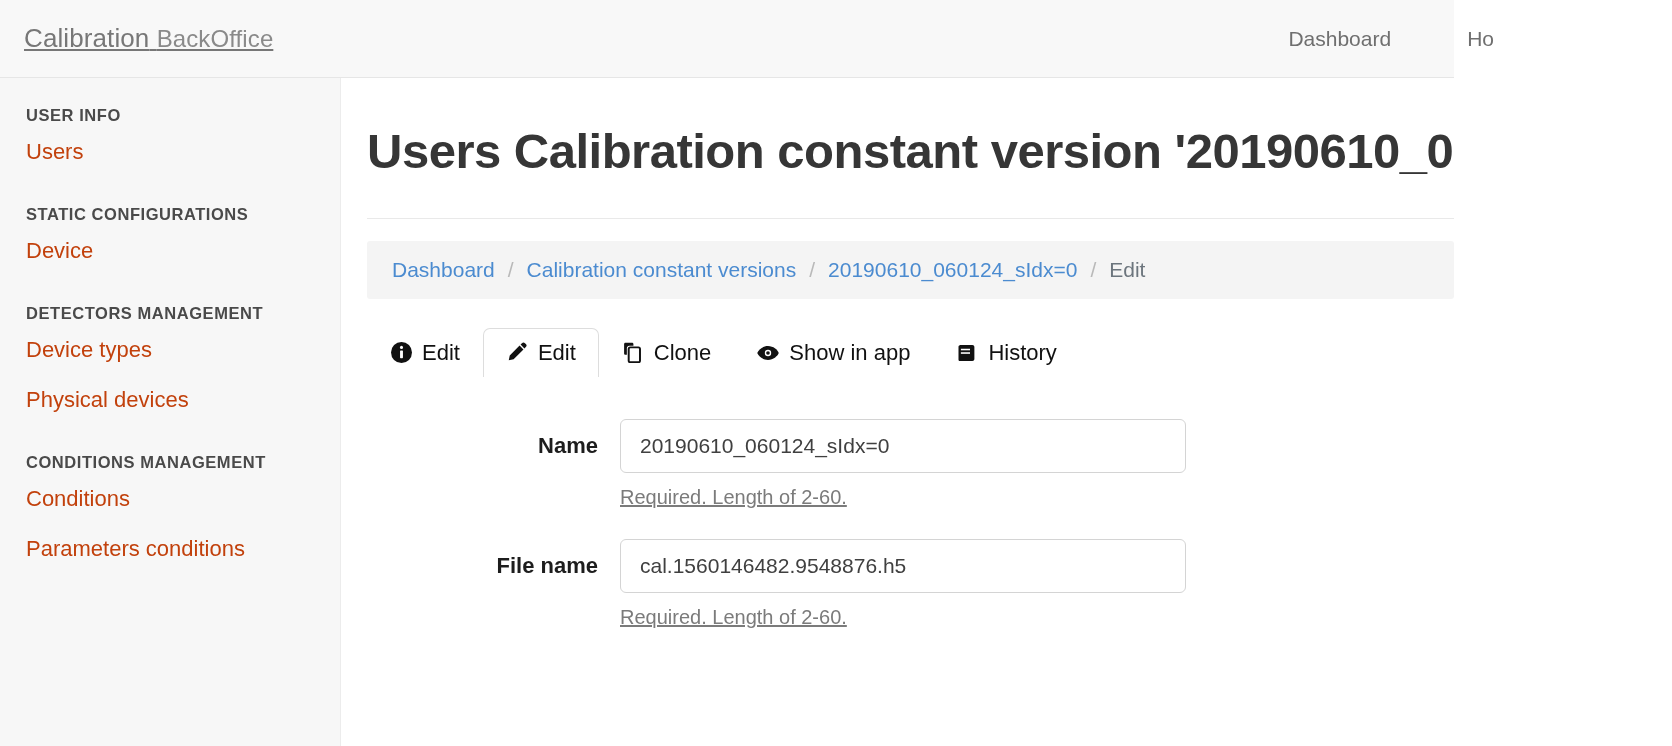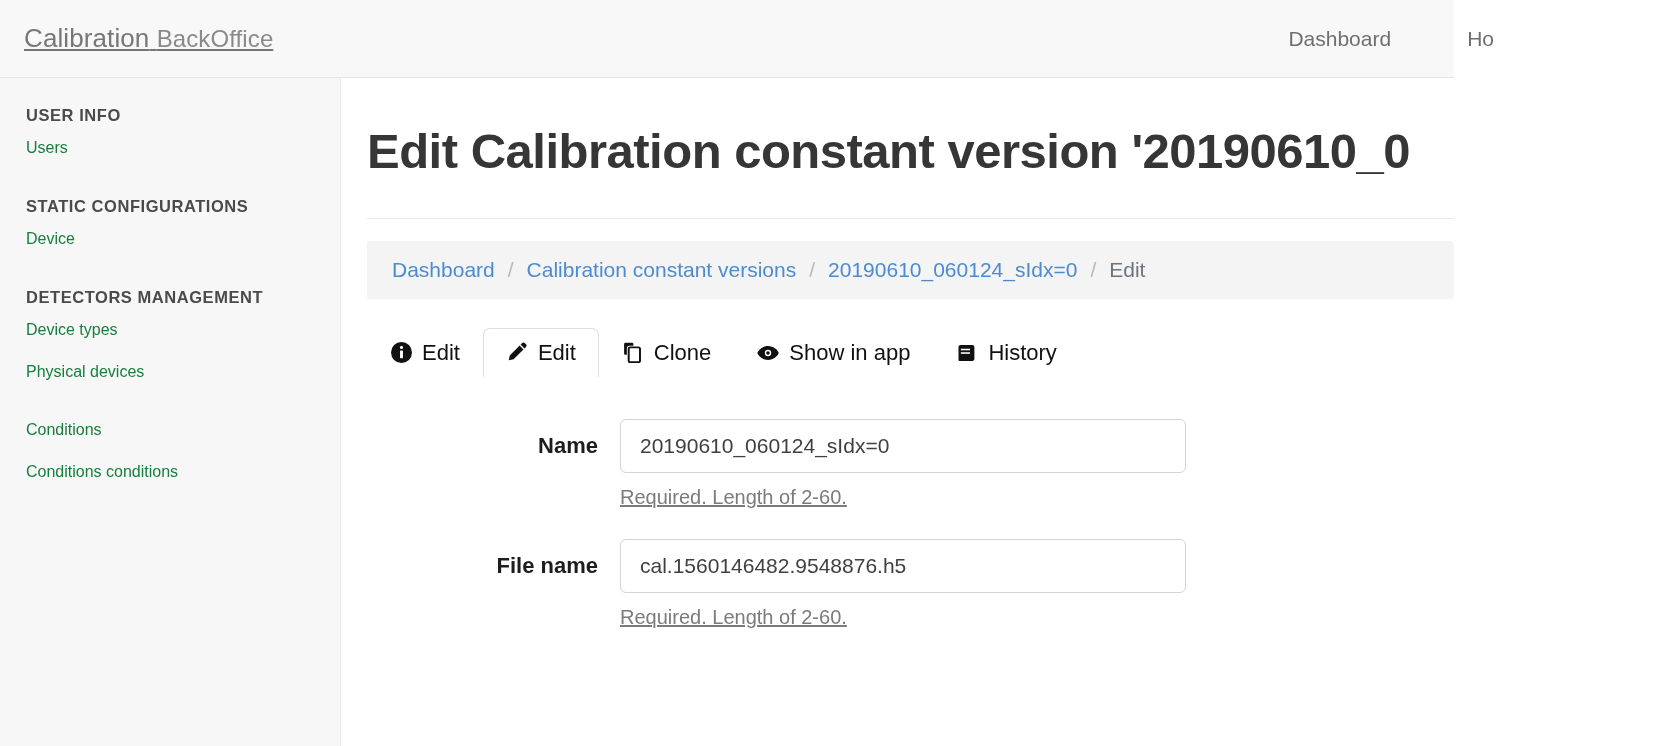--- a/index.html
+++ b/index.html
@@ -92,22 +92,22 @@
     font-weight: bold;
     color: #4a4a4a;
     letter-spacing: .55px;
     margin: 0 0 14px 0;
     text-transform: uppercase;
     white-space: nowrap;
   }
   .side-section + .side-section { margin-top: 40px; }
   .side-link {
     display: block;
-    font-size: 16px;
-    color: #15803d;
+    font-size: 22px;
+    color: #c2410c;
     text-decoration: none;
     margin-bottom: 24px;
     white-space: nowrap;
   }
 
   
   .content {
     flex: 1;
     background: #ffffff;
     padding: 0 0 0 26px;
@@ -266,29 +266,30 @@
         <a class="side-link" href="#">Device</a>
       </div>
 
       <div class="side-section">
         <div class="side-heading">DETECTORS MANAGEMENT</div>
         <a class="side-link" href="#">Device types</a>
         <a class="side-link" href="#">Physical devices</a>
       </div>
 
       <div class="side-section">
+        <div class="side-heading">CONDITIONS MANAGEMENT</div>
         <a class="side-link" href="#">Conditions</a>
-        <a class="side-link" href="#">Conditions conditions</a>
+        <a class="side-link" href="#">Parameters conditions</a>
       </div>
 
     </div>
 
     <div class="content">
 
-      <h1 class="page-title">Edit Calibration constant version '20190610_0</h1>
+      <h1 class="page-title">Users Calibration constant version '20190610_0</h1>
       <hr class="title-rule">
 
       <nav class="breadcrumb">
         <a class="crumb-link" href="#">Dashboard</a>
         <span class="crumb-sep">/</span>
         <a class="crumb-link" href="#">Calibration constant versions</a>
         <span class="crumb-sep">/</span>
         <a class="crumb-link" href="#">20190610_060124_sIdx=0</a>
         <span class="crumb-sep">/</span>
         <span class="crumb-current">Edit</span>

